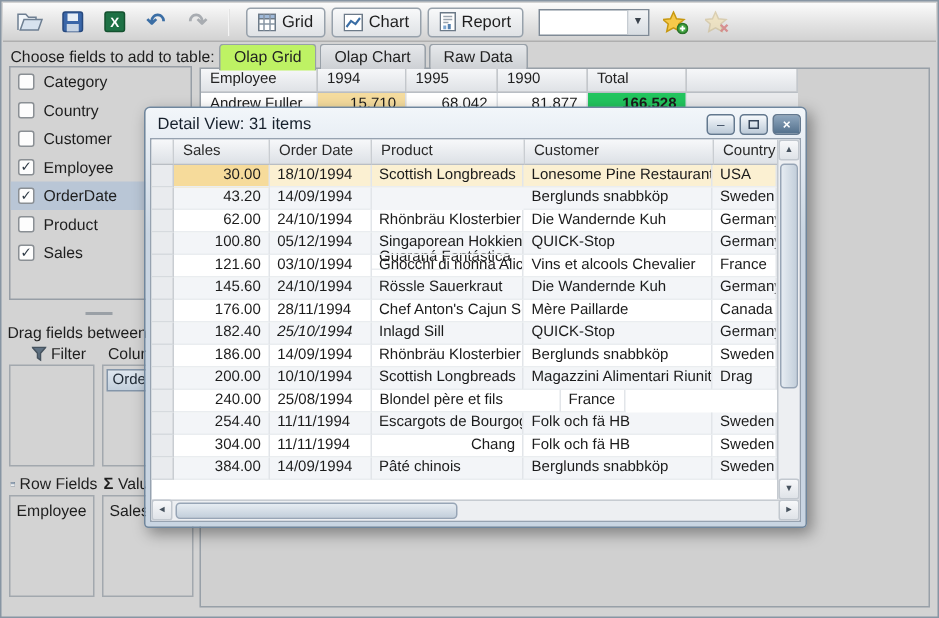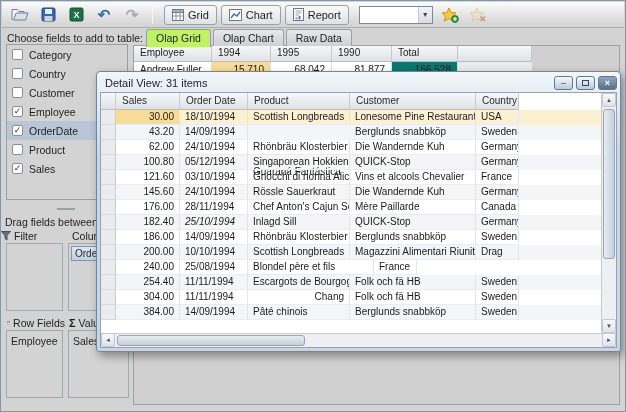--- a/index.html
+++ b/index.html
@@ -48,25 +48,25 @@
     background:linear-gradient(#E6E8EB,#CDD0D4);}
   .tab.active{background:#bef264;height:18px;}
   .pgrid{position:absolute;left:133px;top:45px;z-index:1;}
   .prow{display:flex;}
   .hcell{height:16px;font-size:10px;color:#222;padding:1px 0 0 6px;
     background:linear-gradient(#F6F7F9,#DFE2E6);border-right:1px solid #C3C7CC;border-bottom:1px solid #B9BEC4;}
   .dcell{height:16px;font-size:10px;color:#1B1B1B;padding:2px 6px 0 6px;background:#FFFFFF;
     border-right:1px solid #DCDFE3;border-bottom:1px solid #DCDFE3;}
   .num{text-align:right;}
   .hl-tan{background:#F5DC9E;}
-  .hl-blue{background:#0f766e;font-weight:normal;}
+  .hl-blue{background:#22c55e;font-weight:bold;}
   .fill{background:#E9EAEC;border-right:none;}
 
   
-  .popup{position:absolute;left:95px;top:70px;width:525px;height:281px;z-index:10;
+  .popup{position:absolute;left:95px;top:70px;width:442px;height:281px;z-index:10;
     border:1px solid #6F869D;border-radius:4px 4px 3px 3px;
     background:linear-gradient(#F2F6FA,#C9D5E2 30%,#C9D5E2);
     padding:2px 3px 3px;box-shadow:3px 4px 10px rgba(0,0,0,0.38);}
   .ptitle{height:18px;display:flex;align-items:center;font-size:11px;color:#16202C;padding-left:5px;}
   .ptitle .t{flex:1;}
   .pbtn{width:19px;height:14px;margin-left:3px;border:1px solid #63788E;border-radius:3px;
     display:flex;align-items:center;justify-content:center;
     background:linear-gradient(#F6F9FC,#BCCAD8);color:#37465A;font-size:9px;line-height:9px;}
   .pbtn.close{background:linear-gradient(#8FA7BE,#53708C);color:#FFFFFF;font-weight:bold;}
   .maxbox{width:7px;height:6px;border:1.5px solid #37465A;}
@@ -196,21 +196,21 @@
         <div style="font-size: 10.5px;">Product</div>
       </div>
       <div class="fl-item">
         <div class="cb" style="display: flex;">✓</div>
         <div style="font-size: 10.5px;">Sales</div>
       </div>
     </div>
   <div class="splitter"></div>
   <div class="hint">Drag fields between areas below:</div>
 
-  <div class="area-label" style="left:0;top:229px;width:56px;">
+  <div class="area-label" style="left:20px;top:229px;width:56px;">
     <svg width="10" height="10" viewBox="0 0 10 10">
         <path d="M0.5 0.5 H9.5 L6 4.5 V9 L4 7.5 V4.5 Z" fill="#5E7081" stroke="#46535F"></path>
       </svg>
     <span>Filter</span>
   </div>
   <div class="area-label" style="left:68px;top:229px;width:60px;">
     <svg width="11" height="10" viewBox="0 0 11 10">
         <rect x="0.5" y="0.5" width="10" height="9" fill="#FFF" stroke="#6C7A88"></rect>
         <rect x="0.5" y="0.5" width="10" height="2.6" fill="#9FB9D9" stroke="#6C7A88"></rect>
         <path d="M4 .5 V9.5 M7.5 .5 V9.5" stroke="#8896A4"></path>

